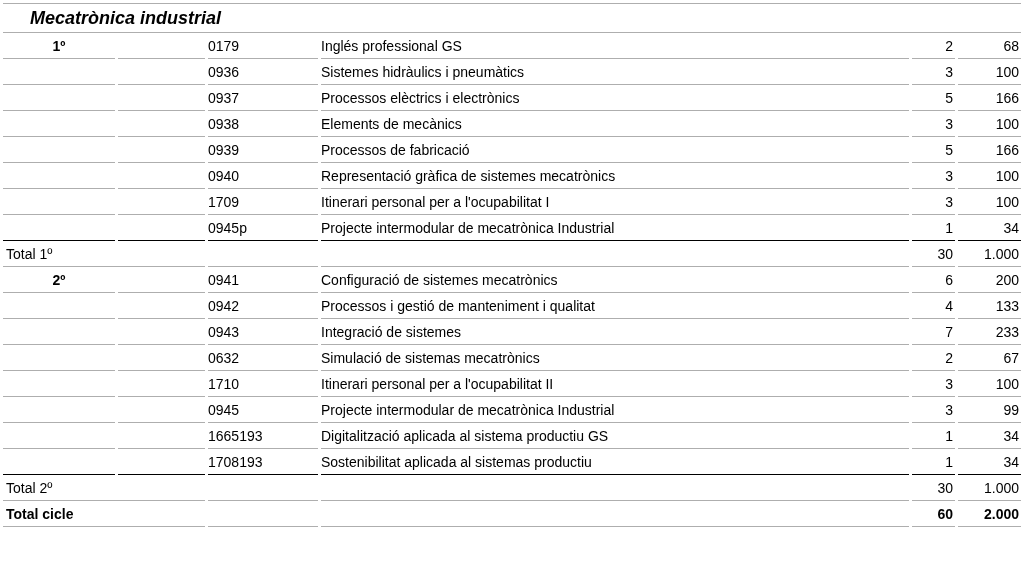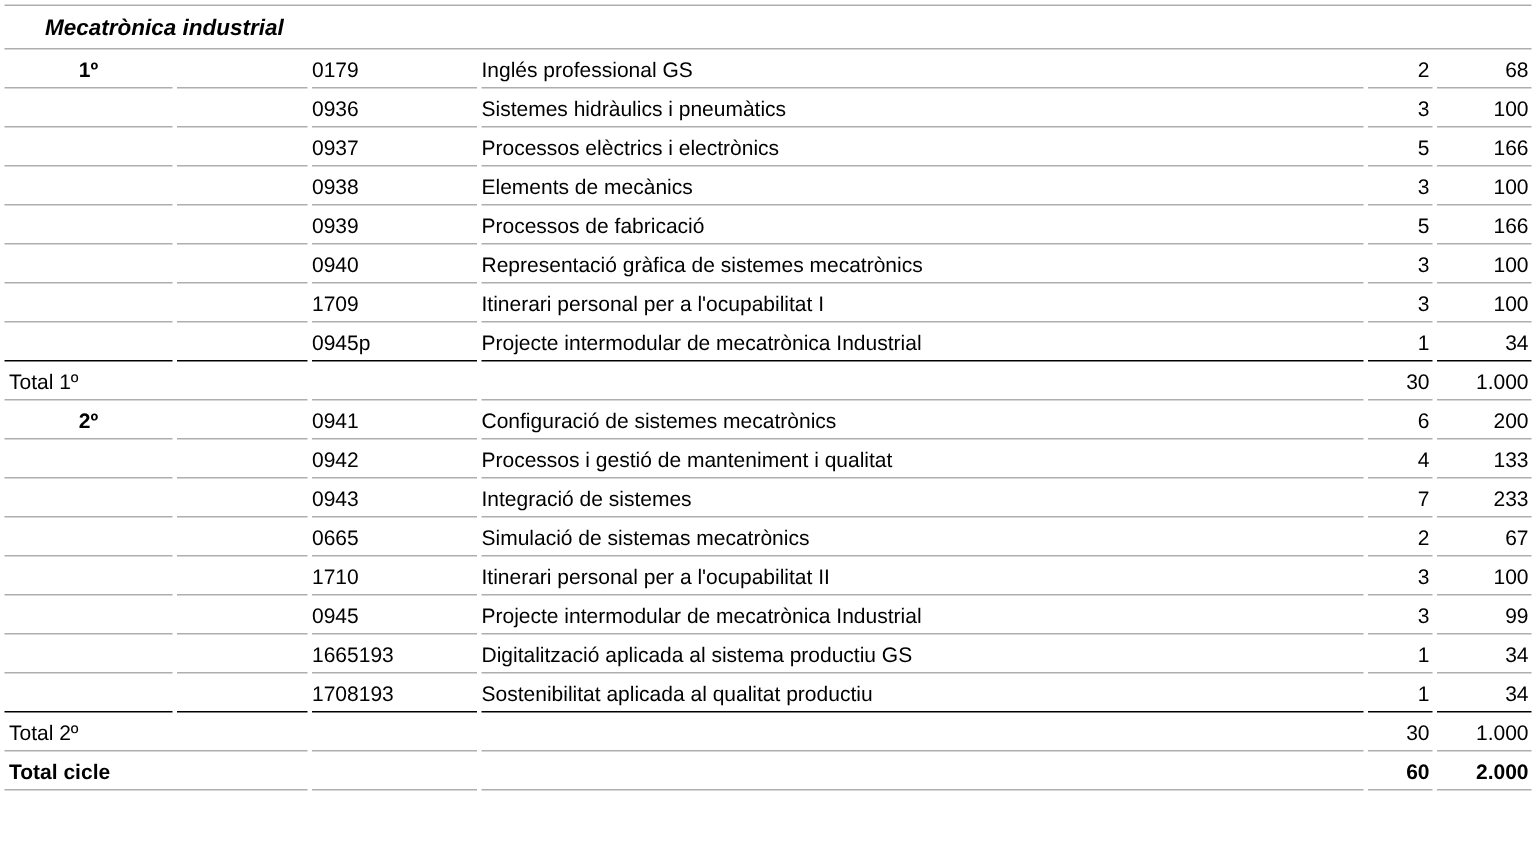--- a/index.html
+++ b/index.html
@@ -36,21 +36,21 @@
     border-bottom: 1px solid #aeaeae;
   }
   tr.title-row td {
     height: 28px;
     border-top: 1px solid #aeaeae;
     border-bottom: 1px solid #aeaeae;
   }
   .title-cell {
     font-weight: bold;
     font-style: italic;
-    font-size: 15px;
+    font-size: 18px;
     padding-left: 27px;
   }
   tr.section-end td {
     border-bottom: 1.5px solid #000000;
   }
   .c-year {
     text-align: center;
     font-weight: bold;
   }
   .c-label {
@@ -176,21 +176,21 @@
           <td class="c-year"></td>
           <td class="c-gap"></td>
           <td class="c-code">0943</td>
           <td class="c-name">Integració de sistemes</td>
           <td class="c-hours">7</td>
           <td class="c-total">233</td>
         </tr>
         <tr>
           <td class="c-year"></td>
           <td class="c-gap"></td>
-          <td class="c-code">0665</td>
+          <td class="c-code">0632</td>
           <td class="c-name">Simulació de sistemas mecatrònics</td>
           <td class="c-hours">2</td>
           <td class="c-total">67</td>
         </tr>
         <tr>
           <td class="c-year"></td>
           <td class="c-gap"></td>
           <td class="c-code">1710</td>
           <td class="c-name">Itinerari personal per a l'ocupabilitat II</td>
           <td class="c-hours">3</td>
@@ -209,21 +209,21 @@
           <td class="c-gap"></td>
           <td class="c-code">1665193</td>
           <td class="c-name">Digitalització aplicada al sistema productiu GS</td>
           <td class="c-hours">1</td>
           <td class="c-total">34</td>
         </tr>
         <tr class="section-end">
           <td class="c-year"></td>
           <td class="c-gap"></td>
           <td class="c-code">1708193</td>
-          <td class="c-name">Sostenibilitat aplicada al qualitat productiu</td>
+          <td class="c-name">Sostenibilitat aplicada al sistemas productiu</td>
           <td class="c-hours">1</td>
           <td class="c-total">34</td>
         </tr>
         <tr>
           <td class="c-label" colspan="2">Total 2º</td>
           <td class="c-code"></td>
           <td class="c-name"></td>
           <td class="c-hours">30</td>
           <td class="c-total">1.000</td>
         </tr>

